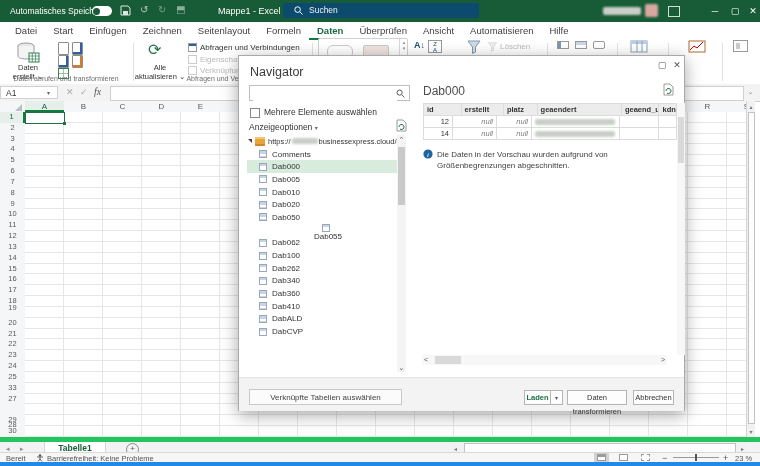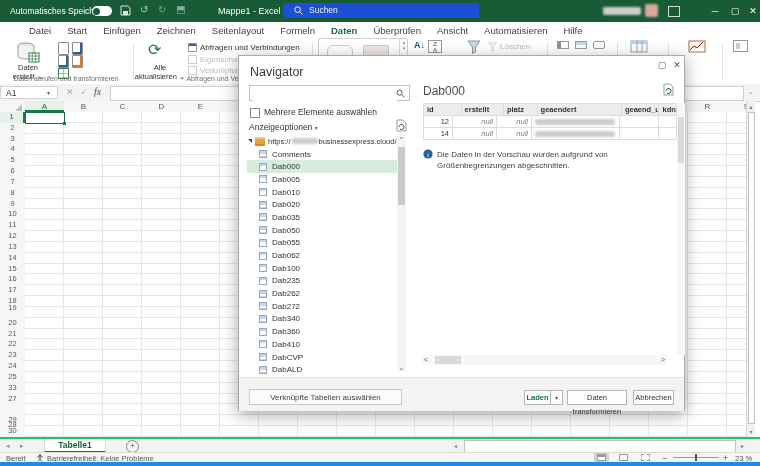--- a/index.html
+++ b/index.html
@@ -6,27 +6,27 @@
   #win{position:relative;width:760px;height:466px;background:#fff;overflow:hidden;
        font-family:"Liberation Sans","DejaVu Sans",sans-serif;color:#333;
        -webkit-font-smoothing:antialiased;}
   .abs{position:absolute;}
   
   #titlebar{left:0;top:0;width:760px;height:22px;background:#185C37;}
   #titlebar .t{color:#fff;font-size:8.5px;}
   #autosave-toggle{left:92px;top:6px;width:20px;height:10px;background:#fff;border-radius:5px;}
   #autosave-toggle .dot{position:absolute;left:1px;top:1.5px;width:7px;height:7px;border-radius:50%;background:#185C37;}
   .qat{color:#fff;font-size:10px;opacity:.65;}
-  #search-pill{left:283px;top:3px;width:196px;height:15px;background:#1d4ed8;border-radius:2px;}
+  #search-pill{left:283px;top:3px;width:196px;height:15px;background:#0c4a6e;border-radius:2px;}
   #search-pill span{color:#f2f2f2;font-size:8.5px;line-height:15px;}
   .blurblock{background:#c9cec9;border-radius:2px;filter:blur(1.2px);}
   .winctl{color:#fff;font-size:9px;line-height:22px;text-align:center;width:18px;top:0;height:22px;}
   
   #tabrow{left:0;top:22px;width:760px;height:18px;background:#fff;}
-  #ribbon-tabs{display:flex;height:18px;padding-left:21px;}
+  #ribbon-tabs{display:flex;height:18px;padding-left:7px;}
   .rtab{font-size:9.5px;line-height:18px;padding:0 8px;color:#3f3f3f;}
   .rtab.active{color:#1A6B44;font-weight:700;border-bottom:2.5px solid #107C41;}
   .pillbtn{top:24px;height:15px;border:1px solid #dcdcdc;border-radius:3px;background:#fff;
            display:flex;align-items:center;gap:3px;padding:0 5px;font-size:8.5px;color:#333;}
   
   #ribbon{left:0;top:40px;width:760px;height:44px;background:#fff;border-bottom:1px solid #e0e0e0;}
   .grplabel{font-size:7px;color:#6e6e6e;text-align:center;}
   .vdiv{width:1px;background:#e2e2e2;top:3px;height:38px;}
   .bigbtnlbl{font-size:7.5px;color:#333;text-align:center;line-height:8.5px;}
   .smalltxt{font-size:8px;color:#333;}
@@ -74,21 +74,21 @@
      box-shadow:inset 0 2px 0 #f6c66f, inset 0 -2px 0 #cf8a25;}
   .pv-h{background:#ececec;font-weight:700;}
   .pv-cell{box-sizing:border-box;border-right:1px solid #dcdcdc;border-bottom:1px solid #dcdcdc;
            font-size:7.5px;padding:0 3px;line-height:12px;height:12px;overflow:hidden;white-space:nowrap;}
   .pv-num{text-align:right;color:#333;}
   .pv-null{text-align:right;font-style:italic;color:#7c7c7c;}
   .btn{box-sizing:border-box;border:1px solid #b5b5b5;background:#fdfdfd;font-size:7.5px;color:#333;
        text-align:center;}
   .green{color:#1B7044;}
   
-  #tabbar{left:0;top:437px;width:760px;height:15px;background:#f3f3f3;border-top:2px solid #22c55e;}
+  #tabbar{left:0;top:437px;width:760px;height:15px;background:#f3f3f3;border-top:5px solid #22c55e;}
   #sheettab{left:44px;top:0;width:62px;height:14px;background:#fff;border-left:1px solid #d6d6d6;
             border-right:1px solid #d6d6d6;border-bottom:2px solid #1F7145;box-sizing:border-box;
             font-size:8.5px;font-weight:700;color:#156038;text-align:center;line-height:12px;}
   #statusbar{left:0;top:452px;width:760px;height:10px;background:#f6f6f6;border-top:1px solid #d9d9d9;font-size:7.5px;color:#555;}
   #bottomstrip{left:0;top:462px;width:760px;height:4px;background:#2389E6;}
   .mini-ic{width:12px;height:8px;border:1px solid #9a9a9a;background:#fff;box-sizing:border-box;}
 </style>
 </head>
 <body>
 
@@ -334,69 +334,57 @@
           <div class="nav-row" style="padding-left: 12px;">
             <span class="tbl-ic"></span>
             <span>Dab010</span>
           </div>
           <div class="nav-row" style="padding-left: 12px;">
             <span class="tbl-ic"></span>
             <span>Dab020</span>
           </div>
           <div class="nav-row" style="padding-left: 12px;">
             <span class="tbl-ic"></span>
-            <span>Dab035</span>
-          </div>
-          <div class="nav-row" style="padding-left: 12px;">
-            <span class="tbl-ic"></span>
             <span>Dab050</span>
           </div>
-          <div class="nav-row" style="padding-left: 12px;">
+          <div class="nav-row" style="padding-left: 12px; flex-direction: column;">
             <span class="tbl-ic"></span>
             <span>Dab055</span>
           </div>
           <div class="nav-row" style="padding-left: 12px;">
             <span class="tbl-ic"></span>
             <span>Dab062</span>
           </div>
           <div class="nav-row" style="padding-left: 12px;">
             <span class="tbl-ic"></span>
             <span>Dab100</span>
           </div>
           <div class="nav-row" style="padding-left: 12px;">
             <span class="tbl-ic"></span>
-            <span>Dab235</span>
-          </div>
-          <div class="nav-row" style="padding-left: 12px;">
-            <span class="tbl-ic"></span>
             <span>Dab262</span>
           </div>
           <div class="nav-row" style="padding-left: 12px;">
             <span class="tbl-ic"></span>
-            <span>Dab272</span>
-          </div>
-          <div class="nav-row" style="padding-left: 12px;">
-            <span class="tbl-ic"></span>
             <span>Dab340</span>
           </div>
           <div class="nav-row" style="padding-left: 12px;">
             <span class="tbl-ic"></span>
             <span>Dab360</span>
           </div>
           <div class="nav-row" style="padding-left: 12px;">
             <span class="tbl-ic"></span>
             <span>Dab410</span>
           </div>
           <div class="nav-row" style="padding-left: 12px;">
             <span class="tbl-ic"></span>
+            <span>DabALD</span>
+          </div>
+          <div class="nav-row" style="padding-left: 12px;">
+            <span class="tbl-ic"></span>
             <span>DabCVP</span>
-          </div>
-          <div class="nav-row" style="padding-left: 12px;">
-            <span class="tbl-ic"></span>
-            <span>DabALD</span>
           </div>
         </div>
     </div>
 
     <div class="abs sb" style="left:158px;top:79px;width:9px;height:237px;background:#f4f4f4;">
       <div class="sb-arrow" style="margin-top:1px;font-size:7px;color:#555;">⌃</div>
       <div style="position:absolute;left:1px;top:12px;width:7px;height:58px;background:#c9c9c9;"></div>
       <div class="sb-arrow" style="position:absolute;bottom:0px;width:100%;font-size:7px;color:#555;">⌄</div>
     </div>
 

